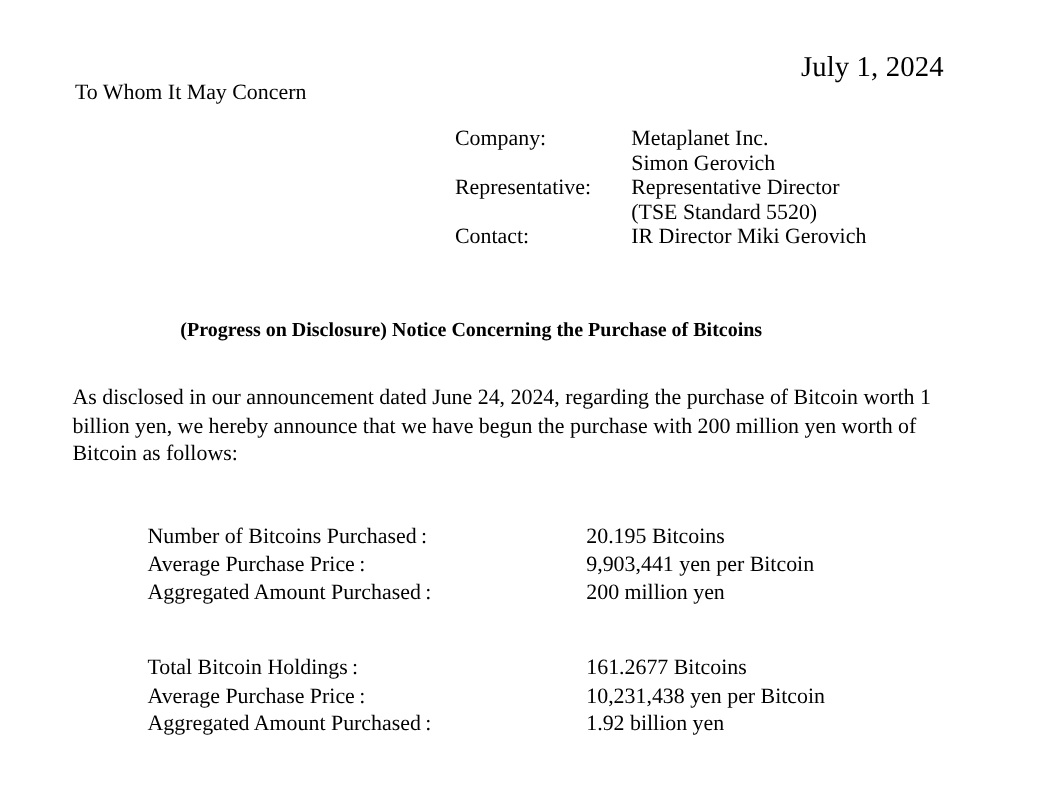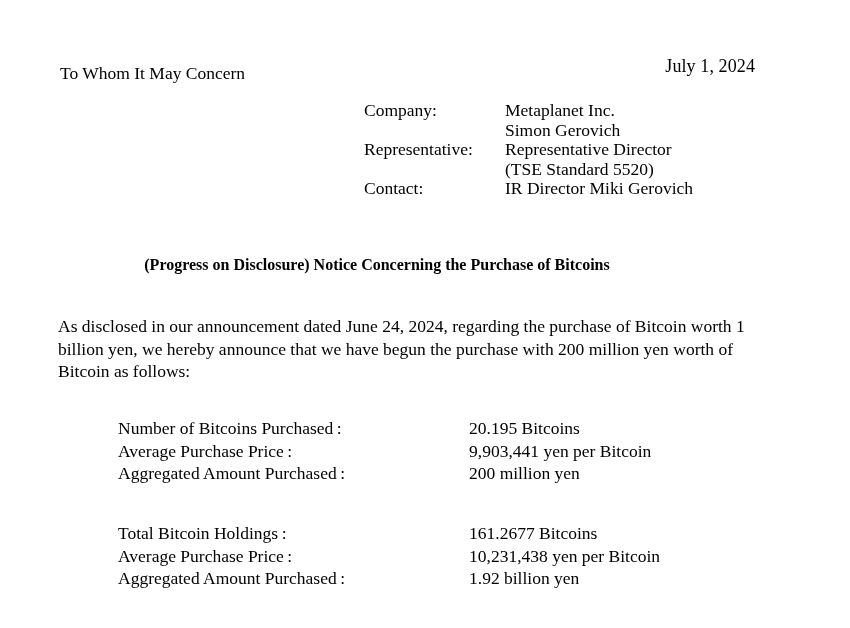--- a/index.html
+++ b/index.html
@@ -16,23 +16,23 @@
     overflow: hidden;
   }
   .page {
     position: relative;
     width: 850px;
     height: 628px;
     box-sizing: border-box;
   }
   .date-line {
     position: absolute;
-    top: 56px;
+    top: 41px;
     right: 95px;
-    font-size: 18px;
+    font-size: 23px;
     letter-spacing: 0.1px;
     white-space: nowrap;
     margin-left: 29px;
   }
   .addressee {
     position: absolute;
     top: 63px;
     left: 60px;
     font-size: 17.5px;
     white-space: nowrap;
@@ -64,21 +64,21 @@
     top: 256px;
     left: 0;
     width: 754px;
     text-align: center;
     font-size: 16px;
     white-space: nowrap;
     font-weight: bold;
   }
   .body-paragraph {
     position: absolute;
-    top: 315px;
+    top: 306px;
     left: 58px;
     width: 697px;
     font-size: 17.5px;
     line-height: 22.5px;
     text-align: left;
   }
   .figures {
     position: absolute;
     left: 118px;
     font-size: 17.5px;

